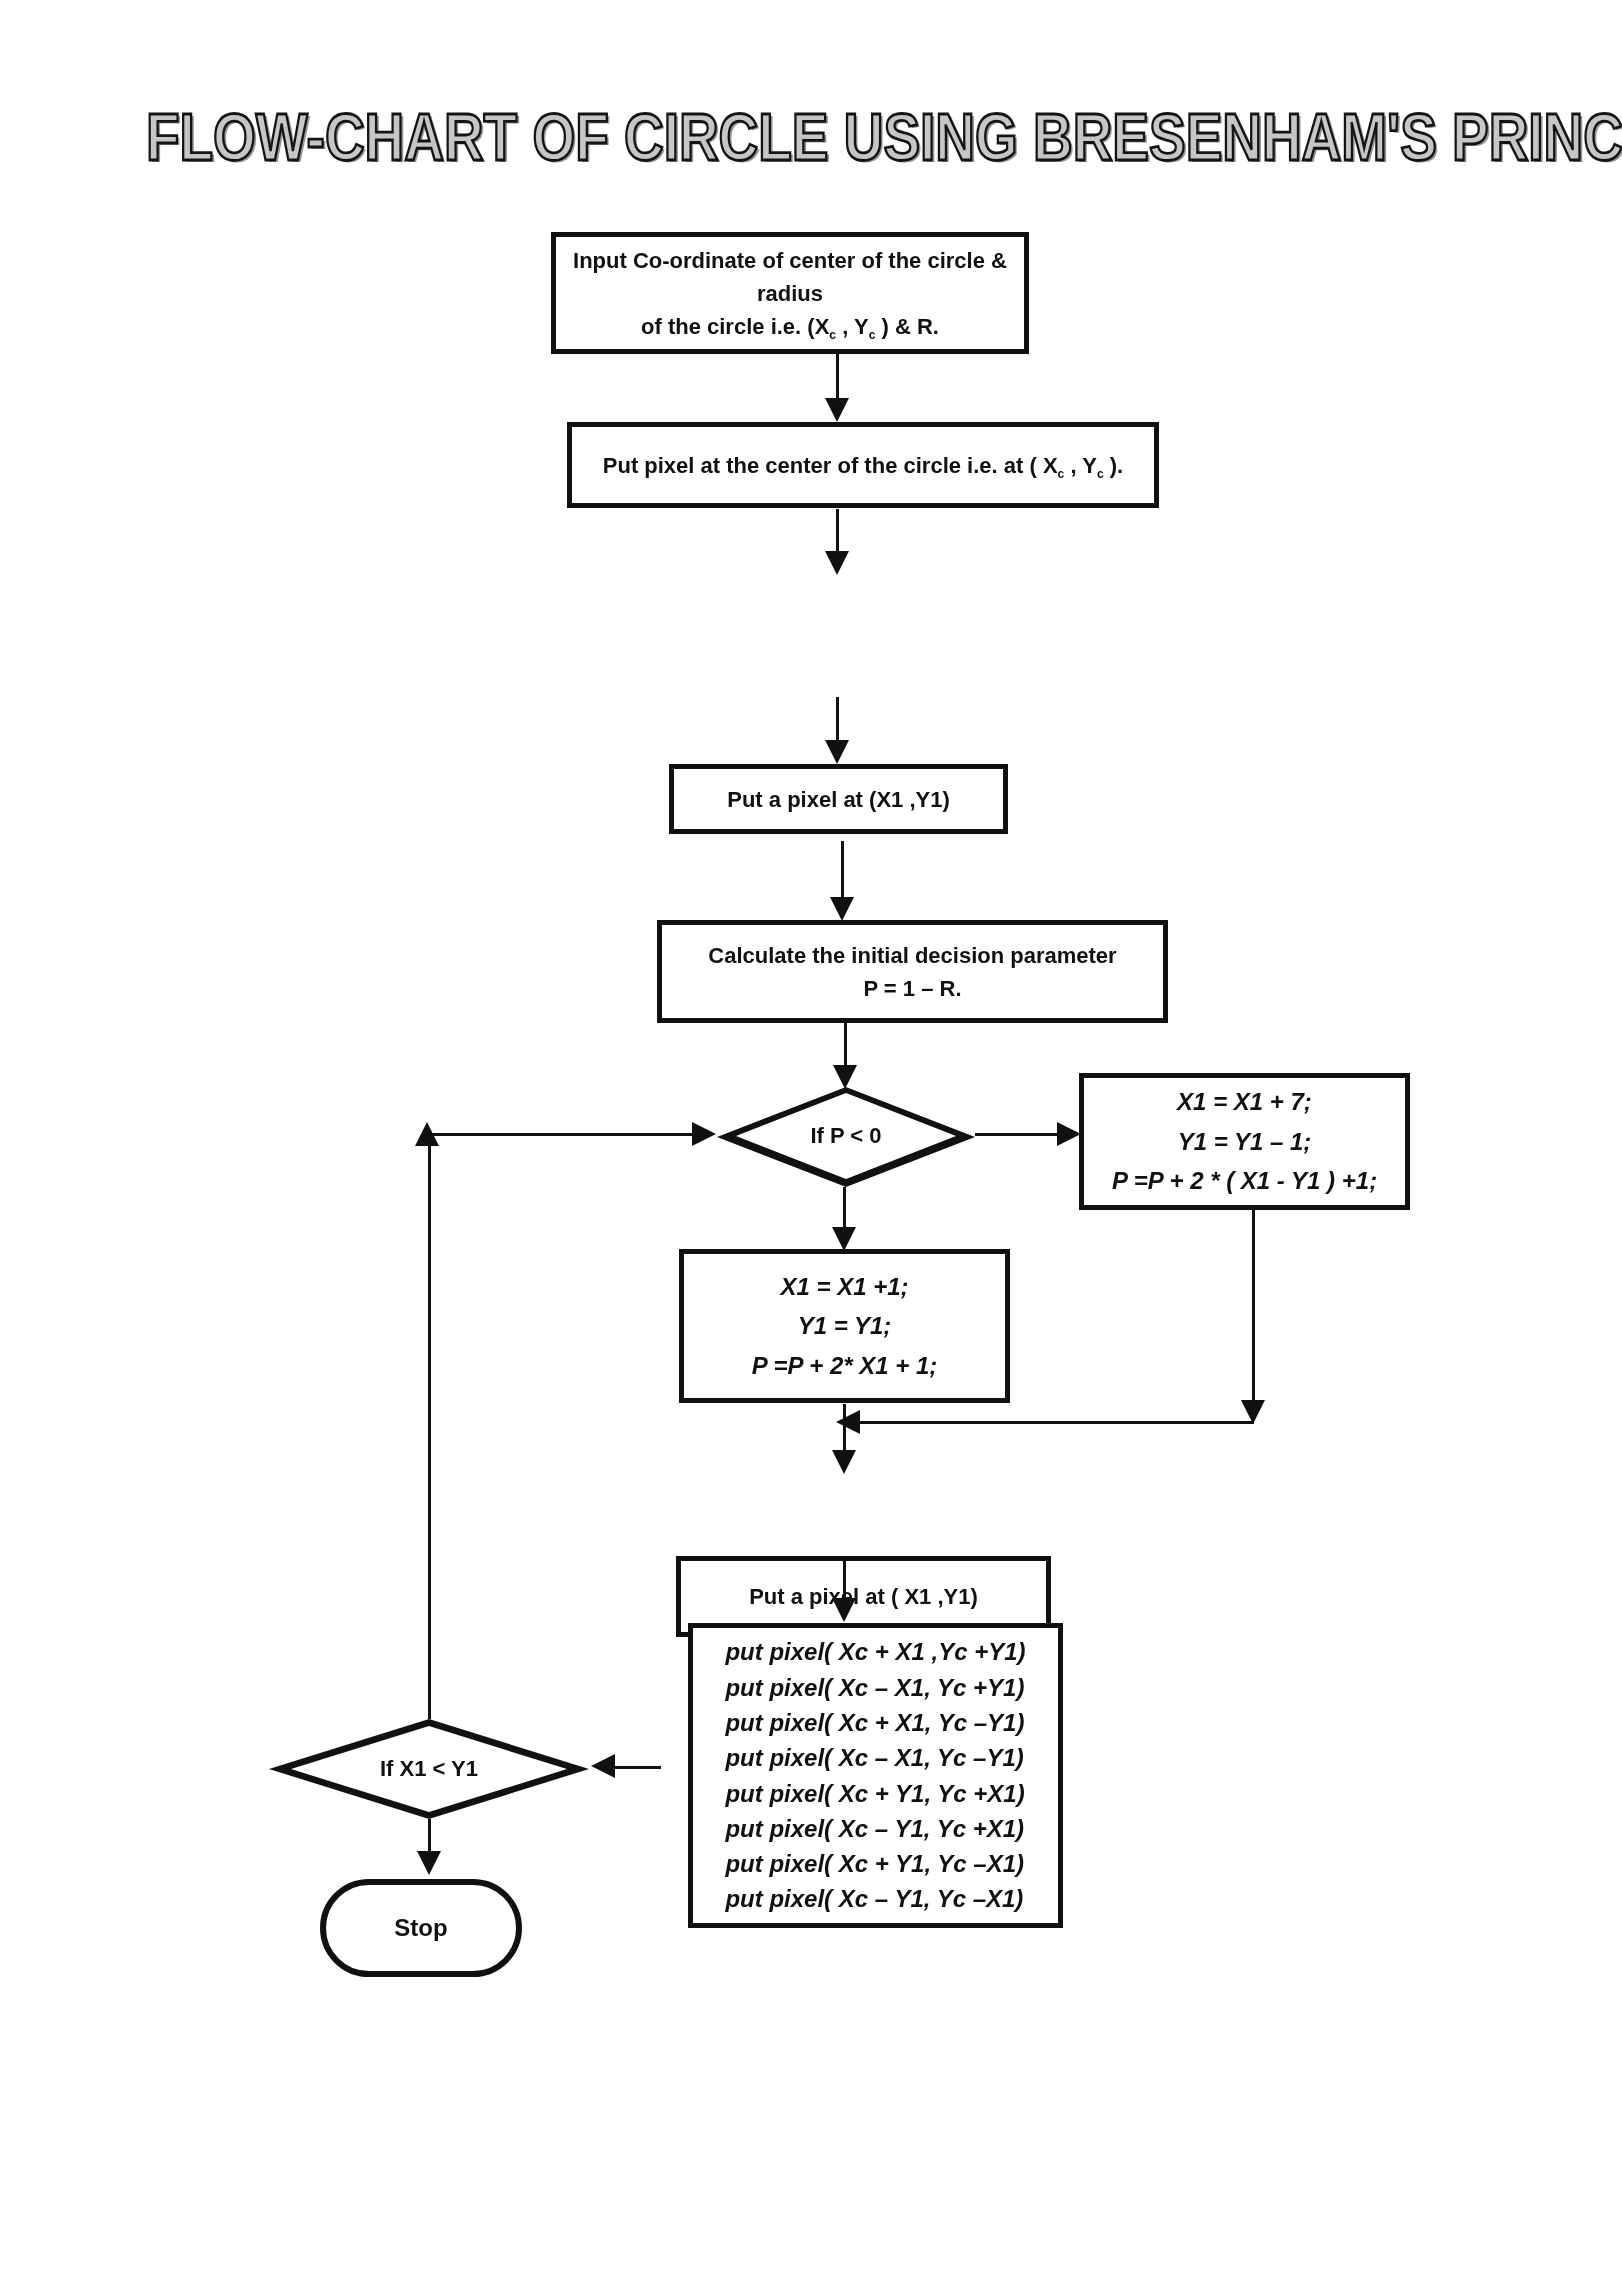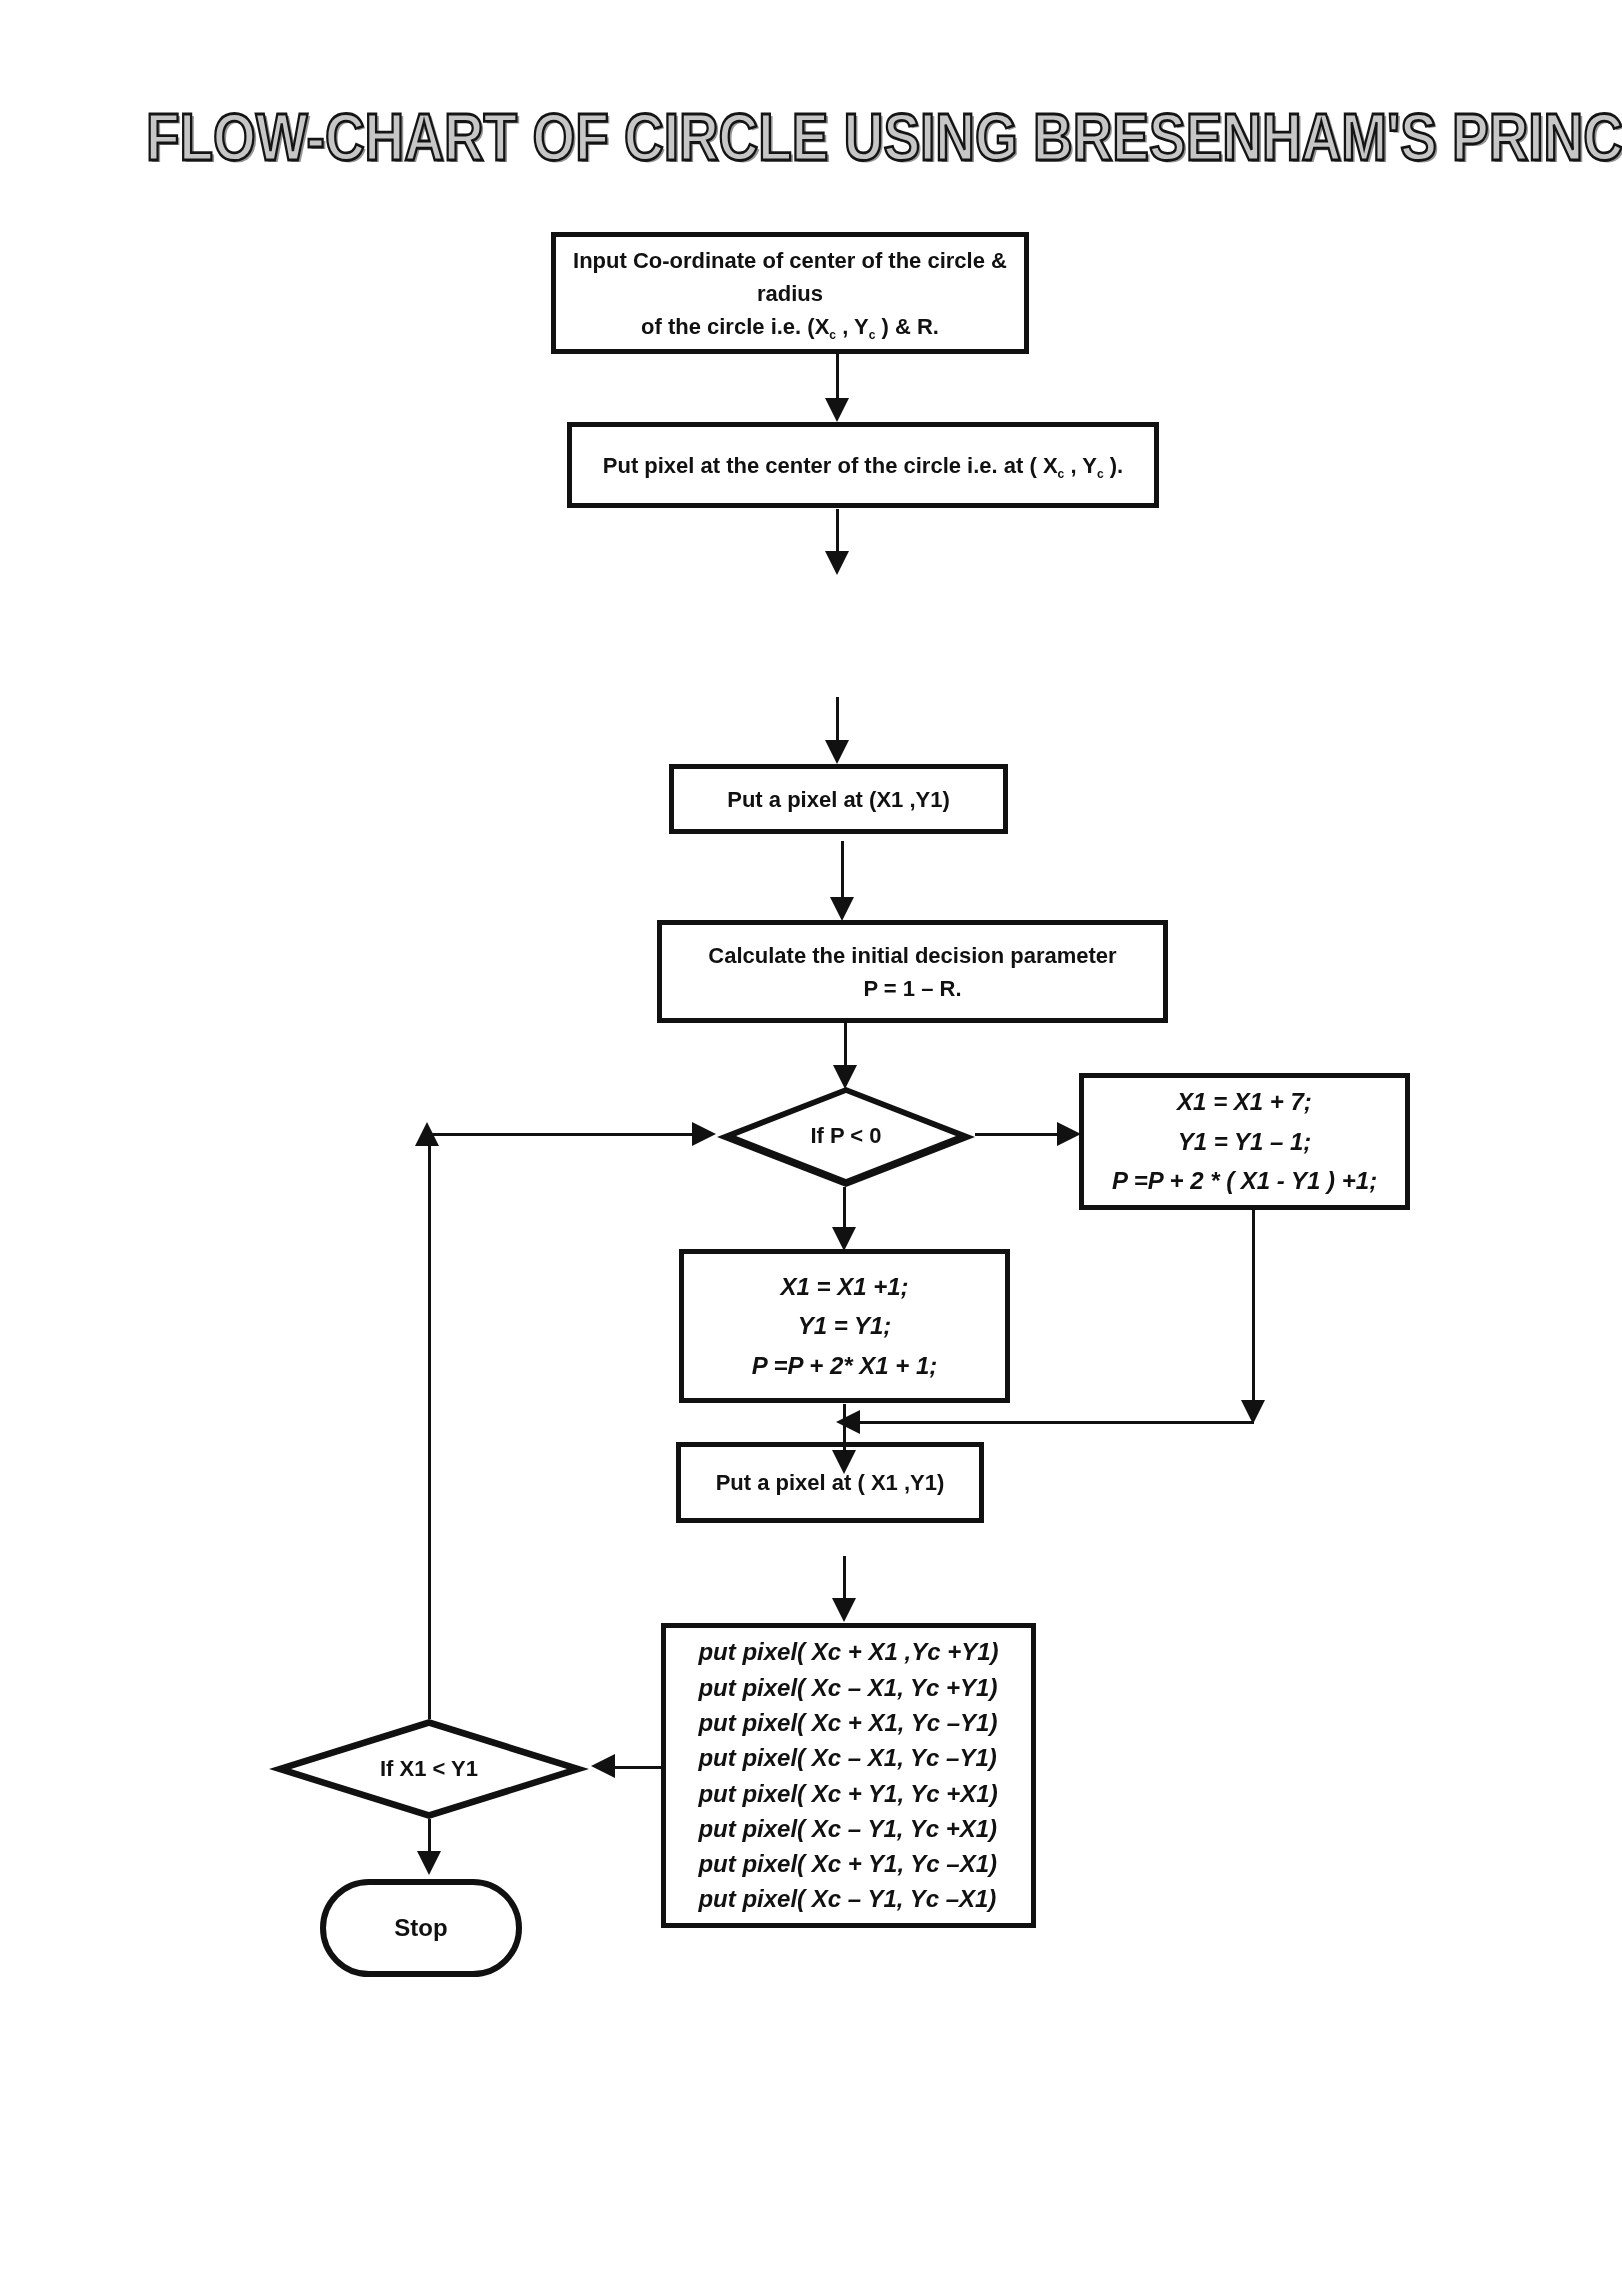--- a/index.html
+++ b/index.html
@@ -85,25 +85,25 @@
       <div class="ln">Y1 = Y1 – 1;</div>
       <div class="ln">P =P + 2 * ( X1 - Y1 ) +1;</div>
     </div>
 
   <div class="box italic" style="left:679px;top:1249px;width:331px;height:154px;">
       <div class="ln">X1 = X1 +1;</div>
       <div class="ln">Y1 = Y1;</div>
       <div class="ln">P =P + 2* X1 + 1;</div>
     </div>
 
-  <div class="box fs28" style="left:676px;top:1442px;width:308px;height:81px;">
+  <div class="box fs28" style="left:676px;top:1556px;width:375px;height:81px;">
       <div class="ln">Put a pixel at ( X1 ,Y1)</div>
     </div>
 
-  <div class="box octants" style="left:661px;top:1623px;width:375px;height:305px;">
+  <div class="box octants" style="left:688px;top:1623px;width:375px;height:305px;">
     <div class="oct-wrap">
         <div class="ln">put pixel( Xc + X1 ,Yc +Y1)</div>
         <div class="ln">put pixel( Xc – X1, Yc +Y1)</div>
         <div class="ln">put pixel( Xc + X1, Yc –Y1)</div>
         <div class="ln">put pixel( Xc – X1, Yc –Y1)</div>
         <div class="ln">put pixel( Xc + Y1, Yc +X1)</div>
         <div class="ln">put pixel( Xc – Y1, Yc +X1)</div>
         <div class="ln">put pixel( Xc + Y1, Yc –X1)</div>
         <div class="ln">put pixel( Xc – Y1, Yc –X1)</div>
       </div>

